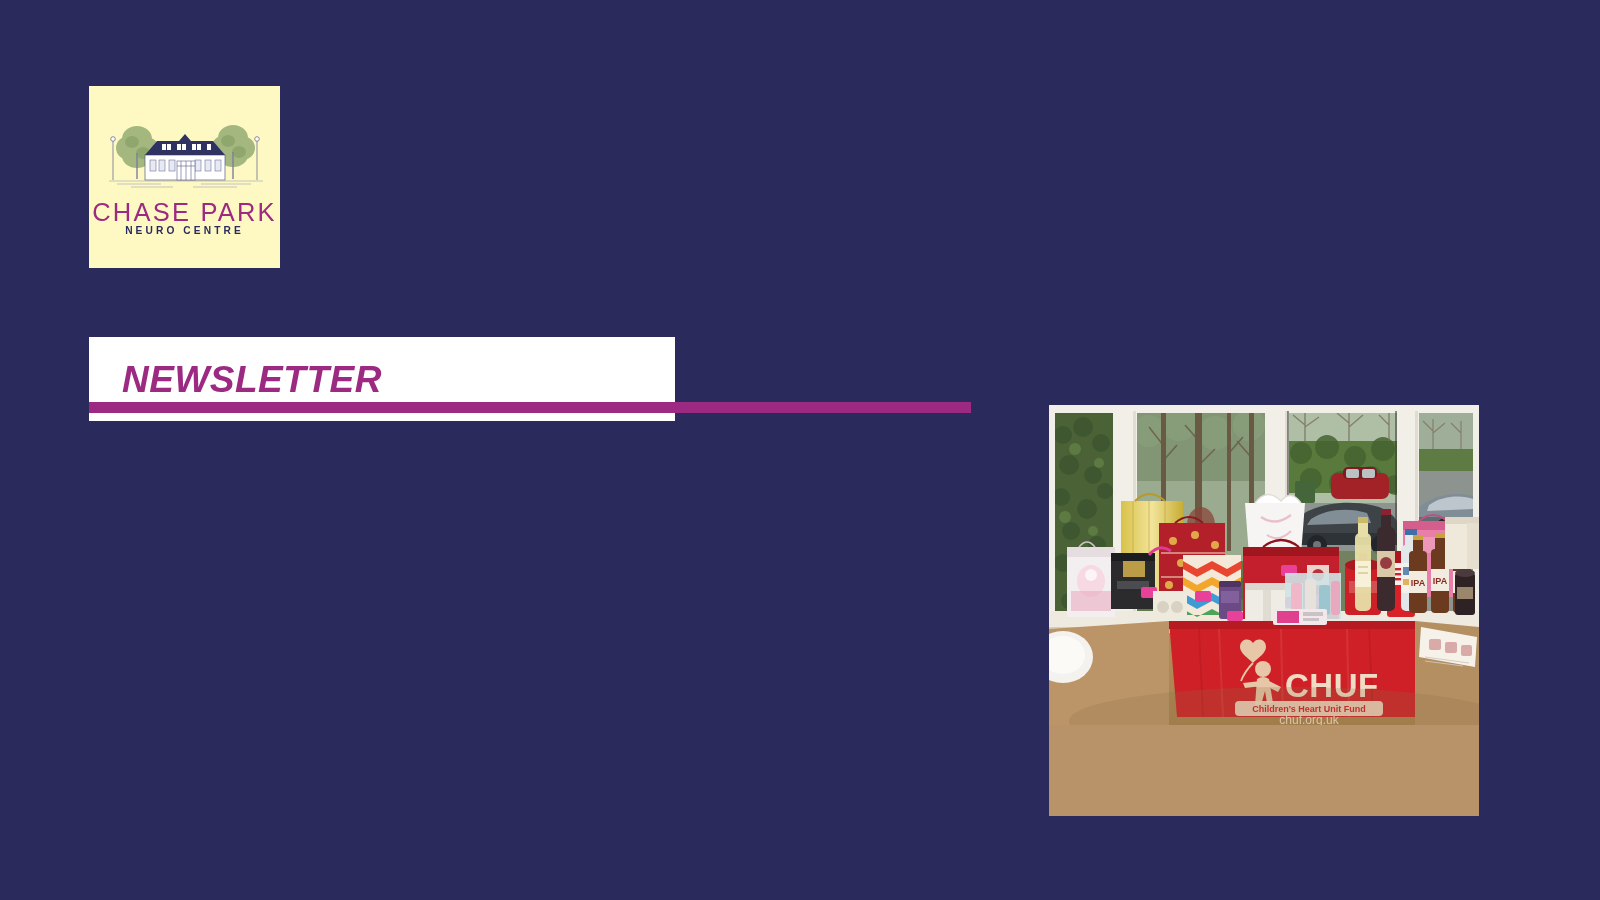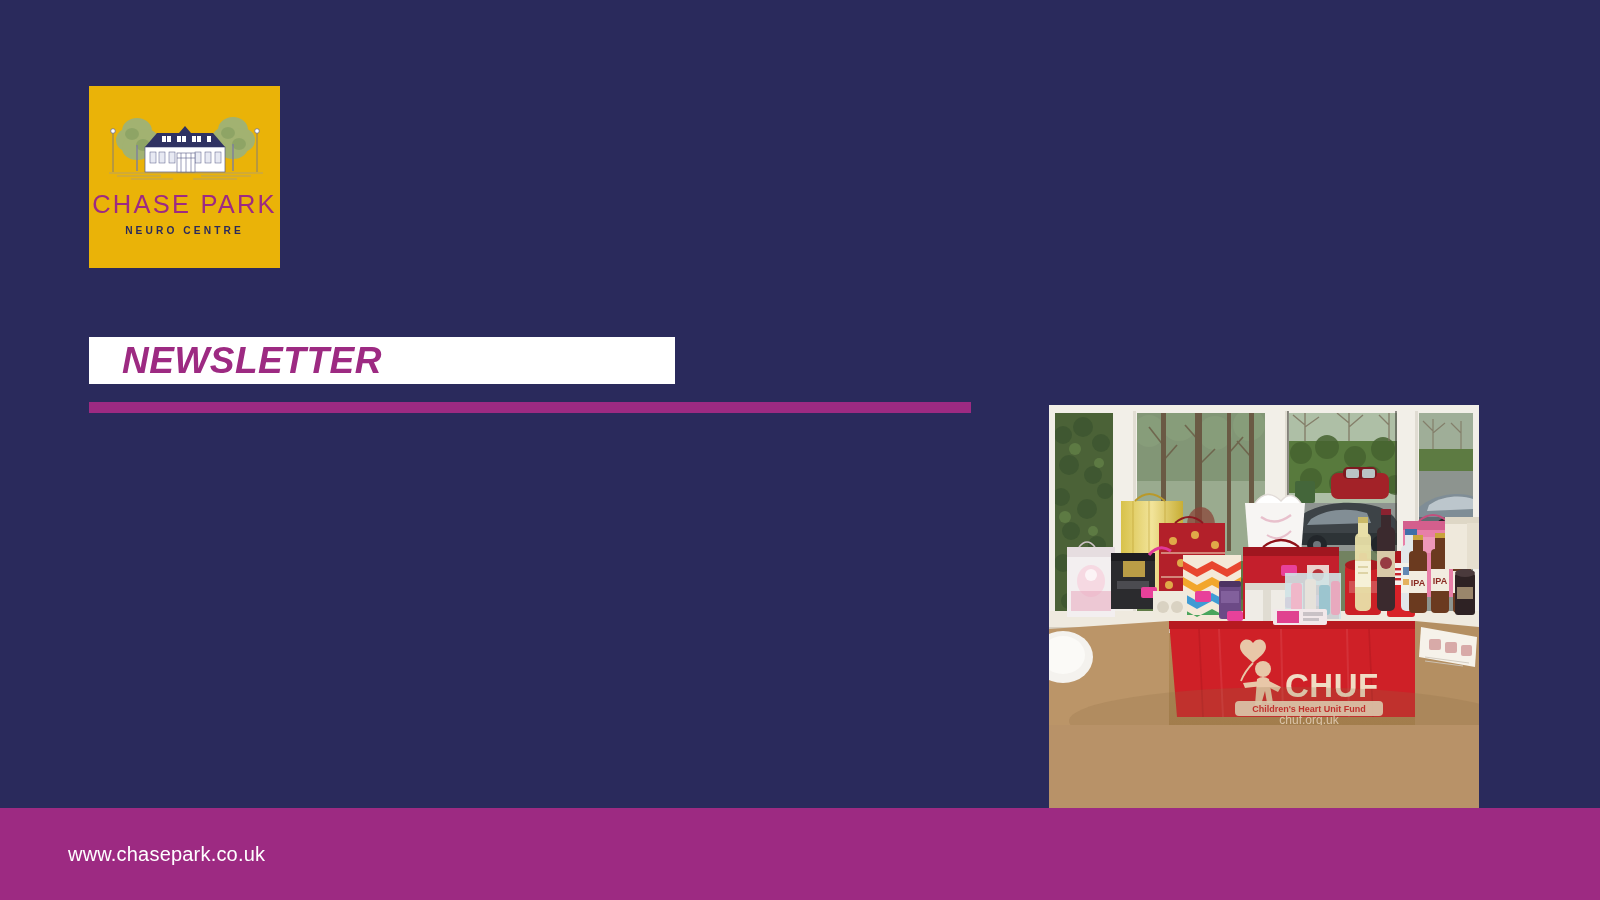--- a/index.html
+++ b/index.html
@@ -14,42 +14,42 @@
   #slide {
     position:absolute; inset:0;
     background:#2a2a5c;
     overflow:hidden;
   }
 
   
   #logo-card {
     position:absolute; left:89px; top:86px;
     width:191px; height:182px;
-    background:#eab308;
+    background:#fef9c3;
     display:flex; flex-direction:column;
     align-items:center; justify-content:flex-start;
-    padding-top:14px;
+    padding-top:22px;
   }
   #logo-illustration { width:168px; height:86px; display:block; }
   #logo-wordmark {
     font-size:25.5px; letter-spacing:2.2px; font-weight:400;
     color:#9d2a82; line-height:1; margin-top:6px;
     font-family:"Liberation Sans", sans-serif;
     white-space:nowrap;
   }
   #logo-subwordmark {
     font-size:10.2px; letter-spacing:3.1px; font-weight:700;
-    color:#2a2a5c; line-height:1; margin-top:8px;
+    color:#2a2a5c; line-height:1; 
     white-space:nowrap;
   }
 
   
   #newsletter-band {
     position:absolute; left:89px; top:337px;
-    width:586px; height:47px;
+    width:586px; height:84px;
     background:#ffffff;
     display:flex; align-items:center;
   }
   #newsletter-label {
     font-size:37px; font-weight:700; font-style:italic;
     color:#9d2a82; letter-spacing:0.5px;
     margin-left:33px; line-height:1;
     white-space:nowrap;
   }
   #accent-bar {
@@ -626,17 +626,14 @@
           <ellipse cx="14" cy="250" rx="22" ry="19" fill="#fbfaf7"></ellipse>
         </g>
 
         <ellipse cx="240" cy="316" rx="220" ry="34" fill="#8f6f44" opacity="0.22"></ellipse>
 
         <rect x="0" y="0" width="0" height="320" fill="#2a2a5c"></rect>
       </g>
     </svg>
   </div>
 
-  <div id="footer-bar">
-    <div id="footer-url">www.chasepark.co.uk</div>
-  </div>
 
 </div>
 
 </body></html>

